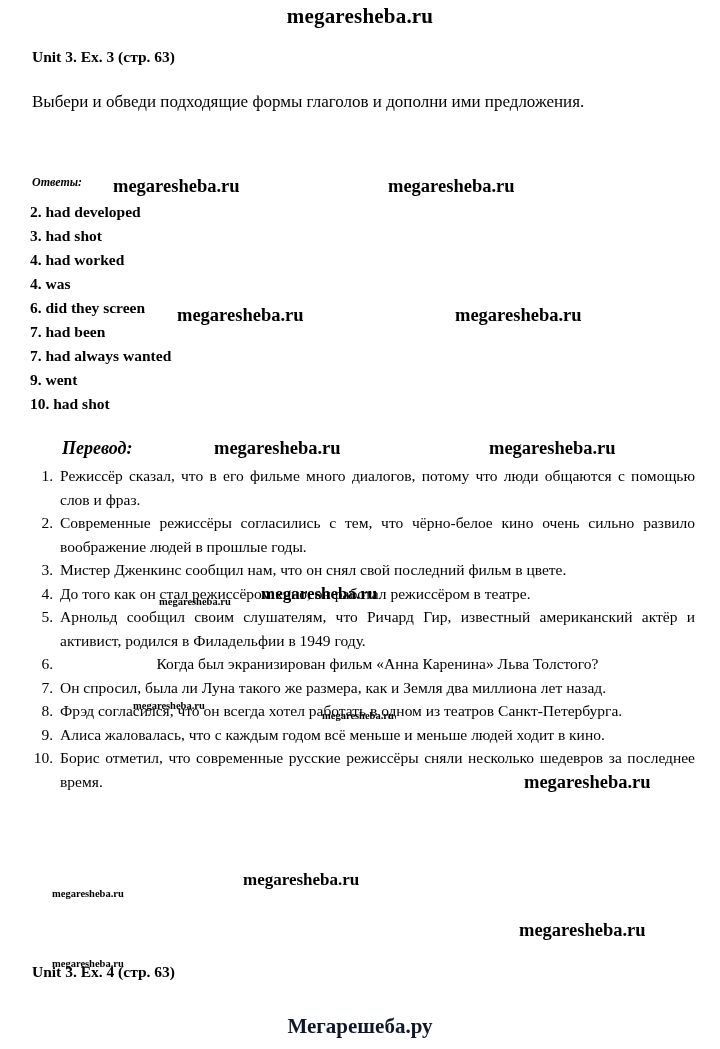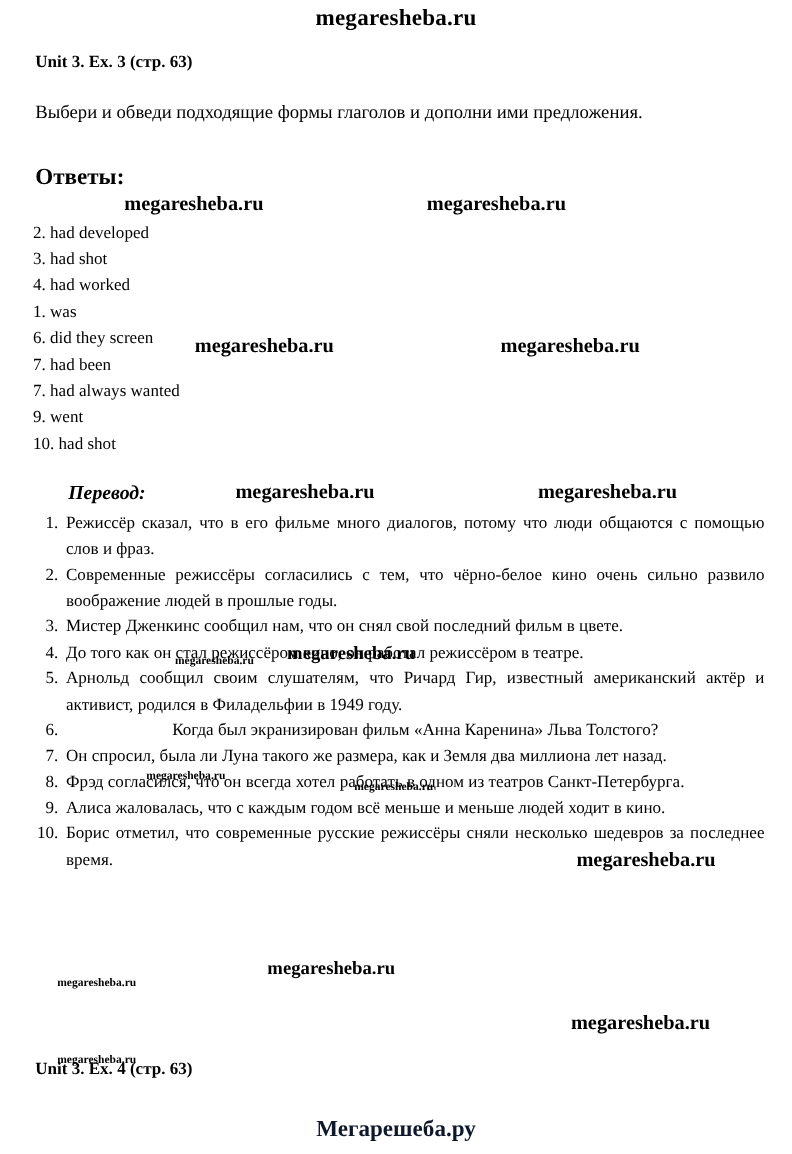--- a/index.html
+++ b/index.html
@@ -59,33 +59,34 @@
     width: 662px;
     font-weight: normal;
     font-size: 17px;
     line-height: 27px;
     text-align: justify;
     text-justify: inter-word;
   }
   .answers-label {
     position: absolute;
     left: 32px;
-    top: 148px;
-    font-weight: bold;
-    font-size: 21px;
+    top: 175px;
+    font-weight: bold;
+    font-size: 12px;
+    font-style: italic;
   }
   .answers-list {
     position: absolute;
     left: 30px;
     top: 200px;
     width: 400px;
     font-size: 15.5px;
     line-height: 24px;
   }
-  .answers-list div { white-space: nowrap; }
+  .answers-list div { white-space: nowrap; font-weight: bold; }
 
   .translation-label {
     position: absolute;
     left: 62px;
     top: 438px;
     font-weight: bold;
     font-size: 18px;
     font-style: italic;
   }
   .trans-list {
@@ -137,21 +138,21 @@
   <div class="heading" id="unit-head-1">Unit 3. Ex. 3 (стр. 63)</div>
 
   <div class="task-text">Выбери и обведи подходящие формы глаголов и дополни ими предложения.</div>
 
   <div class="answers-label">Ответы:</div>
 
   <div class="answers-list">
     <div>2. had developed</div>
     <div>3. had shot</div>
     <div>4. had worked</div>
-    <div>1. was</div>
+    <div>4. was</div>
     <div>6. did they screen</div>
     <div>7. had been</div>
     <div>7. had always wanted</div>
     <div>9. went</div>
     <div>10. had shot</div>
   </div>
 
   <div class="translation-label">Перевод:</div>
 
   <div class="trans-list">

